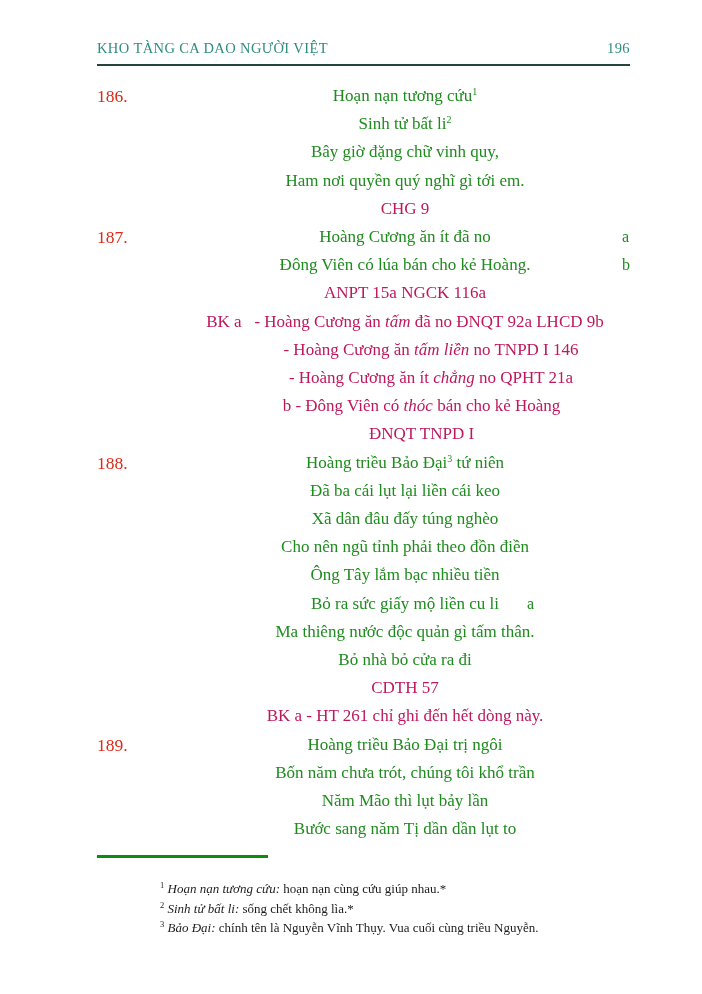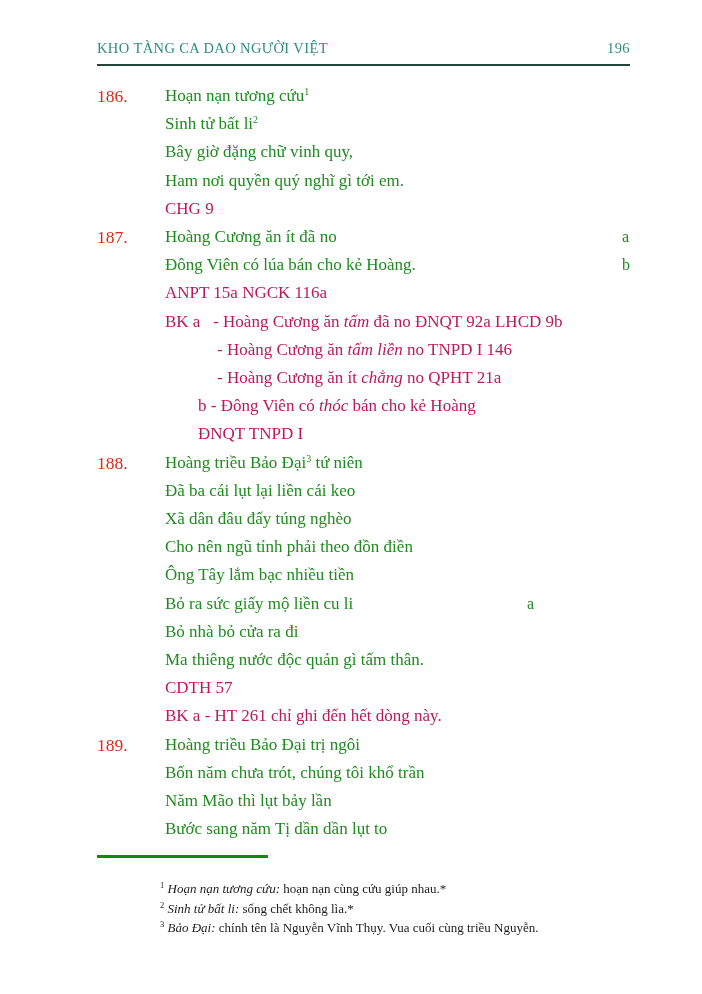--- a/index.html
+++ b/index.html
@@ -28,21 +28,21 @@
     font-size: 14.5px;
     letter-spacing: 0.4px;
   }
   
   .content {
     position: absolute;
     top: 82px;
     left: 165px;
     width: 480px;
   }
-  .entry { position: relative; }
+  .entry { position: relative; text-align: center; }
   .entry-number {
     position: absolute;
     left: -68px;
     top: 0;
     line-height: 28.2px;
     font-size: 17.5px;
     color: #e02817;
   }
   .line {
     position: relative;
@@ -123,22 +123,22 @@
         <div class="line ref" style="padding-left: 33px;"><span>ĐNQT TNPD I</span></div>
       </div>
       <div class="entry">
         <span class="entry-number">188.</span>
         <div class="line verse"><span>Hoàng triều Bảo Đại</span><span class="vsup">3</span><span> tứ niên</span></div>
         <div class="line verse"><span>Đã ba cái lụt lại liền cái keo</span></div>
         <div class="line verse"><span>Xã dân đâu đấy túng nghèo</span></div>
         <div class="line verse"><span>Cho nên ngũ tỉnh phải theo đồn điền</span></div>
         <div class="line verse"><span>Ông Tây lắm bạc nhiều tiền</span></div>
         <div class="line verse"><span>Bỏ ra sức giấy mộ liền cu li</span><span class="marker" style="left: 362px;">a</span></div>
+        <div class="line verse"><span>Ma thiêng nước độc quản gì tấm thân.</span></div>
         <div class="line verse"><span>Bỏ nhà bỏ cửa ra đi</span></div>
-        <div class="line verse"><span>Ma thiêng nước độc quản gì tấm thân.</span></div>
         <div class="line ref"><span>CDTH 57</span></div>
         <div class="line ref"><span>BK a - HT 261 chỉ ghi đến hết dòng này.</span></div>
       </div>
       <div class="entry">
         <span class="entry-number">189.</span>
         <div class="line verse"><span>Hoàng triều Bảo Đại trị ngôi</span></div>
         <div class="line verse"><span>Bốn năm chưa trót, chúng tôi khổ trần</span></div>
         <div class="line verse"><span>Năm Mão thì lụt bảy lần</span></div>
         <div class="line verse"><span>Bước sang năm Tị dần dần lụt to</span></div>
       </div>

